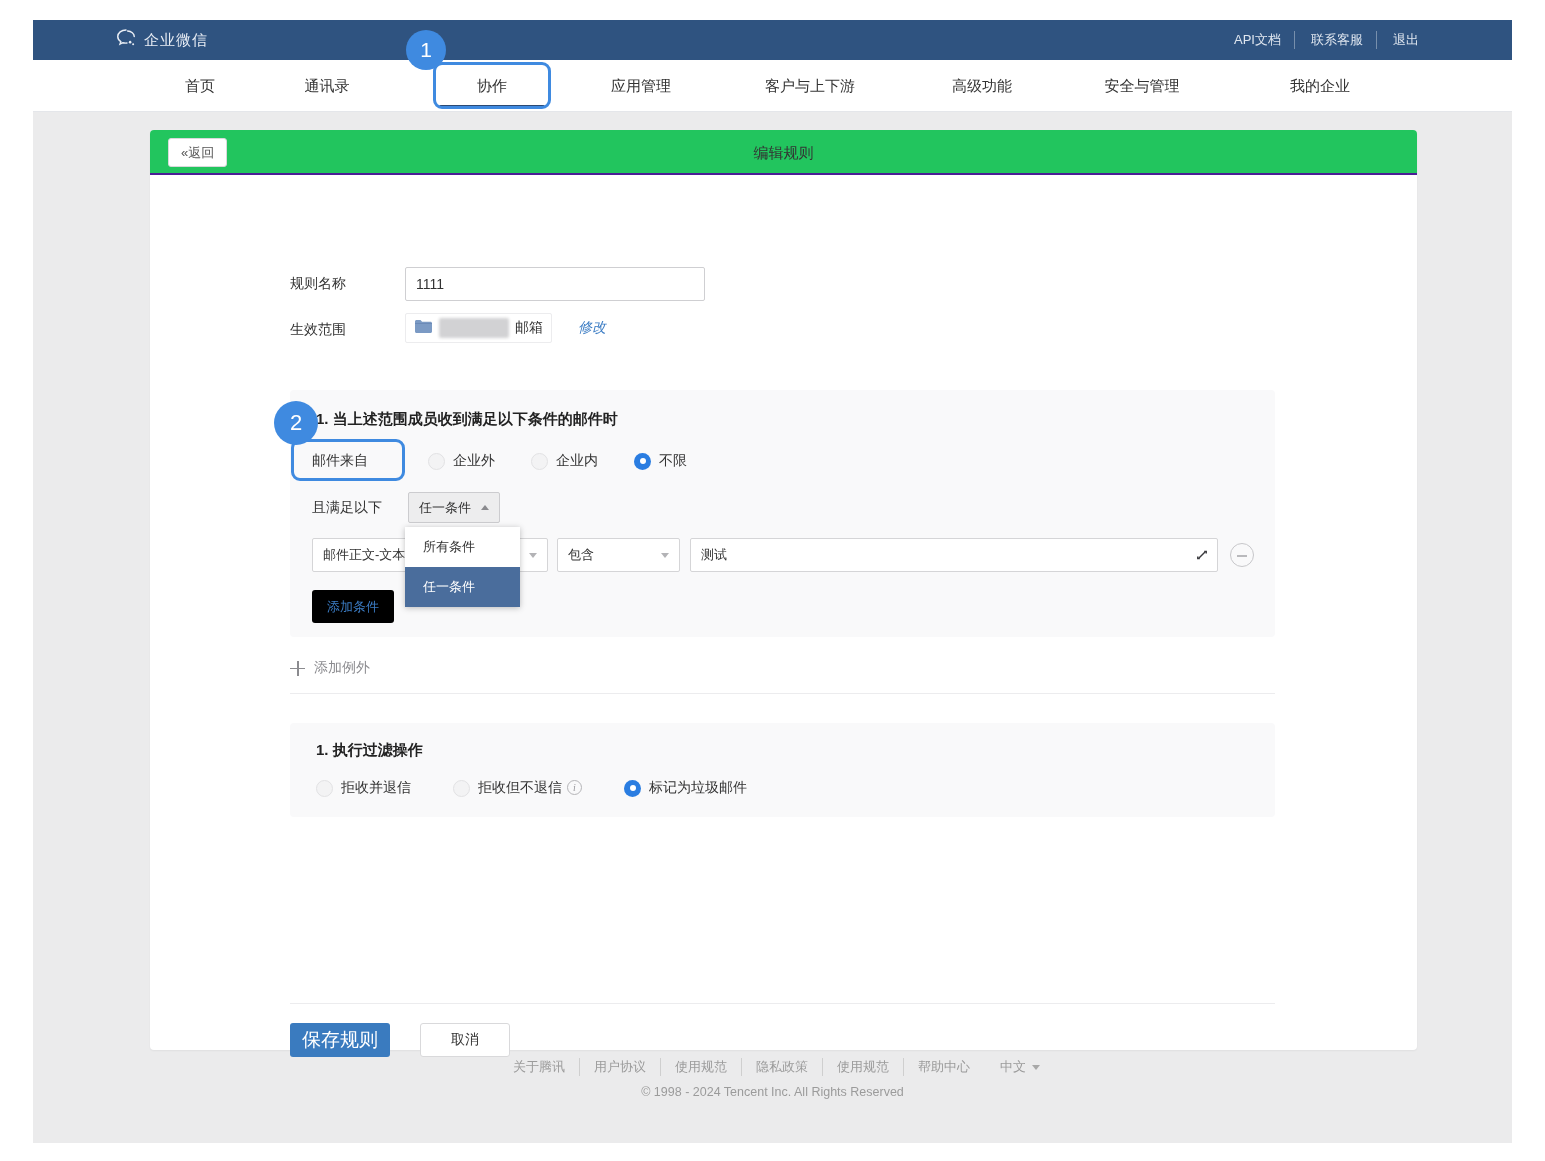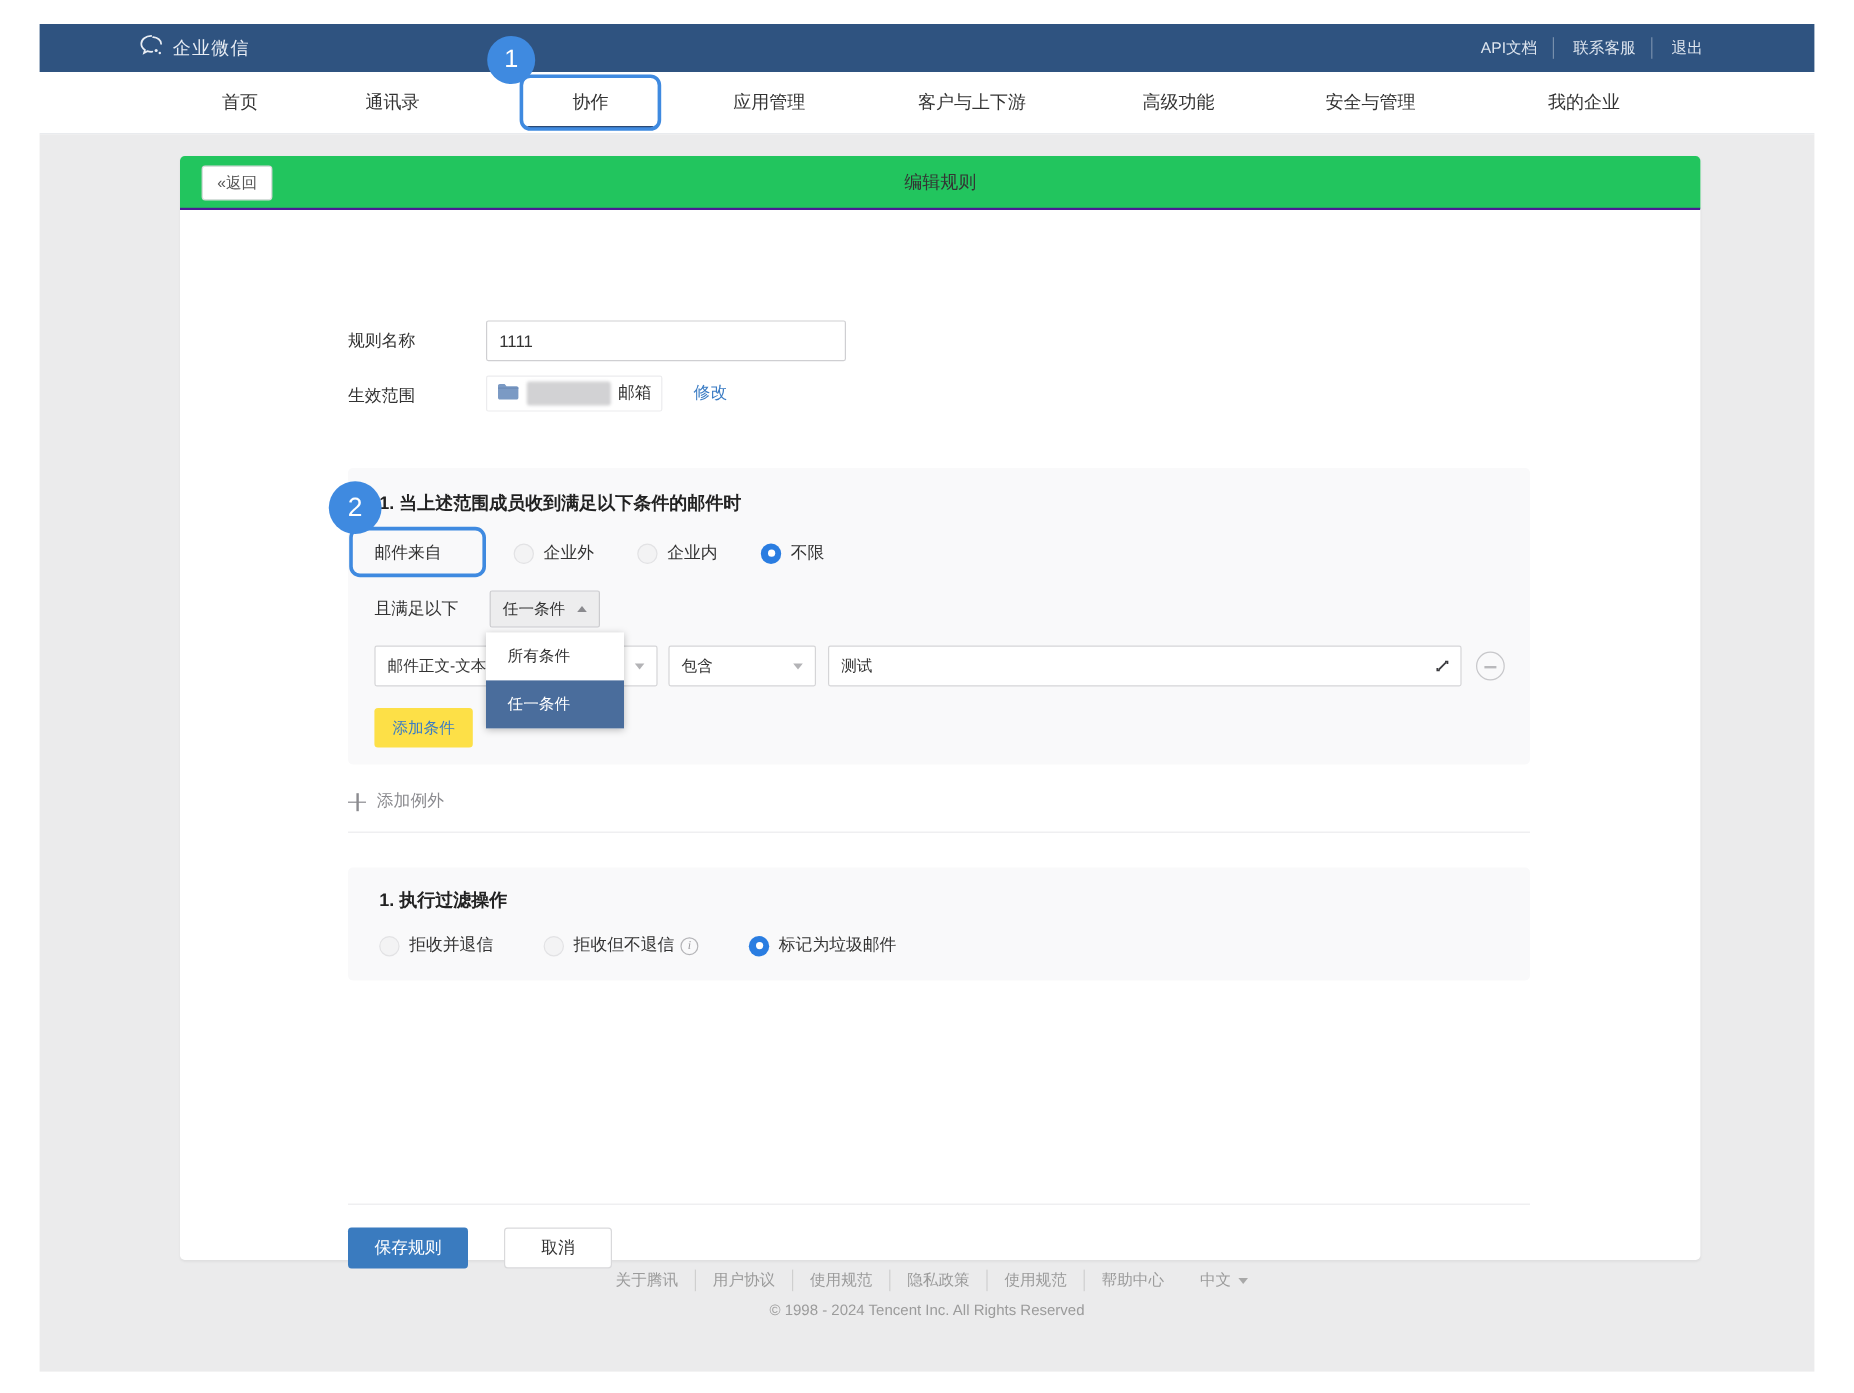--- a/index.html
+++ b/index.html
@@ -47,21 +47,21 @@
   .rule-name-input { position:absolute; left:255px; top:92px; width:300px; height:34px;
     border:1px solid #cfcfd2; border-radius:2px; font-size:14px; color:#333;
     padding:0 10px; outline:none; font-family:inherit; }
   .scope-row { position:absolute; left:255px; top:138px; display:flex;
     align-items:center; gap:26px; }
   .scope-chip { display:inline-flex; align-items:center; gap:6px; height:30px;
     padding:0 8px; background:#fff; border:1px solid #ececee; border-radius:2px; }
   .redact { width:70px; height:20px; background:#d2d2d4; border-radius:2px;
     filter:blur(1.5px); }
   .scope-suffix { font-size:14px; color:#333; }
-  .link { color:#3b7cc4; font-size:14px; cursor:pointer; text-decoration:none; }
+  .link { color:#3b7cc4; font-size:14px; cursor:pointer; text-decoration:none;font-style:italic; }
 
   
   .panel { position:absolute; left:140px; width:985px; background:#f9f9fa;
     border-radius:4px; }
   .panel-1 { top:215px; height:247px; }
   .panel-2 { top:548px; height:94px; }
   .panel-title { position:absolute; left:26px; font-size:15px; font-weight:bold;
     color:#222; }
   .radio-row { position:absolute; display:flex; align-items:center; }
   .radio-item { display:flex; align-items:center; gap:8px; cursor:pointer; }
@@ -96,21 +96,21 @@
     padding:0 34px 0 10px; font-size:13px; color:#333; outline:none;
     font-family:inherit; }
   .expand-icon { position:absolute; right:8px; top:9px; width:16px; height:16px;
     cursor:pointer; }
   .minus-btn { width:24px; height:24px; border-radius:50%; border:1px solid #c7c7ca;
     margin-left:12px; position:relative; cursor:pointer; background:#fff0; }
   .minus-btn::after { content:""; position:absolute; left:6px; top:11px; width:10px;
     height:1.5px; background:#b9b9bc; }
 
   .add-cond-btn { position:absolute; left:22px; top:200px; height:33px; padding:0 15px;
-    background:#fde047; border:none; border-radius:3px; color:#3b7cc4; font-size:13px;
+    background:#000000; border:none; border-radius:3px; color:#3b7cc4; font-size:13px;
     line-height:33px; cursor:pointer; font-family:inherit; }
 
   
   .dd-menu { position:absolute; left:115px; top:137px; width:115px; background:#fff;
     box-shadow:0 1px 6px rgba(0,0,0,.25); z-index:20; }
   .dd-item { height:40px; line-height:40px; padding-left:18px; font-size:13px;
     color:#333; cursor:pointer; }
   .dd-item.selected { background:#4a6d9c; color:#fff; }
 
   
@@ -126,21 +126,21 @@
   .divider-1 { top:518px; }
   .divider-2 { top:828px; }
 
   .info-icon { display:inline-block; width:15px; height:15px; border-radius:50%;
     border:1px solid #b5b5b8; color:#98989c; font-size:10px; line-height:13px;
     text-align:center; font-style:italic; font-family:"Liberation Serif",serif;
     margin-left:5px; vertical-align:1px; }
 
   
   .btn-save { position:absolute; left:140px; top:848px; width:100px; height:34px;
-    background:#3a7bbf; color:#fff; border:none; border-radius:3px; font-size:14px;
+    background:#3a7bbf; color:#fff; border:none; border-radius:3px; font-size:19px;
     cursor:pointer; font-family:inherit; }
   .btn-cancel { position:absolute; left:270px; top:848px; width:90px; height:34px;
     background:#fff; color:#333; border:1px solid #d9d9db; border-radius:3px;
     font-size:14px; cursor:pointer; font-family:inherit; }
 
   
   .footer { position:absolute; left:33px; top:1052px; width:1479px; text-align:center; }
   .footer-links { display:inline-flex; align-items:center; font-size:13px;
     color:#9b9b9b; margin-top:6px; }
   .flink { padding:0 14px; cursor:pointer; color:#9b9b9b; }

